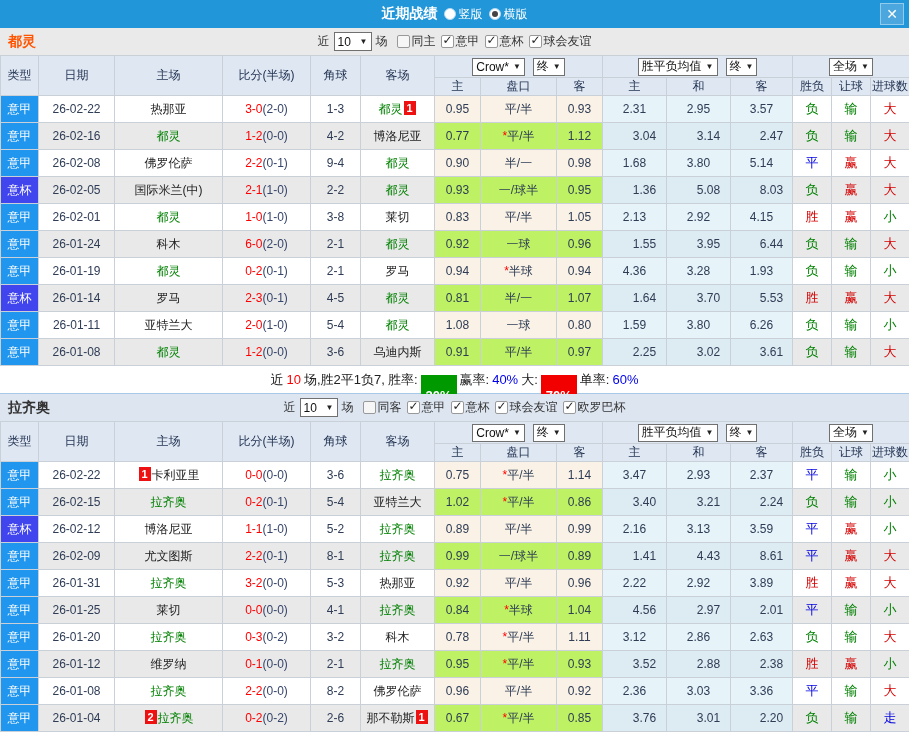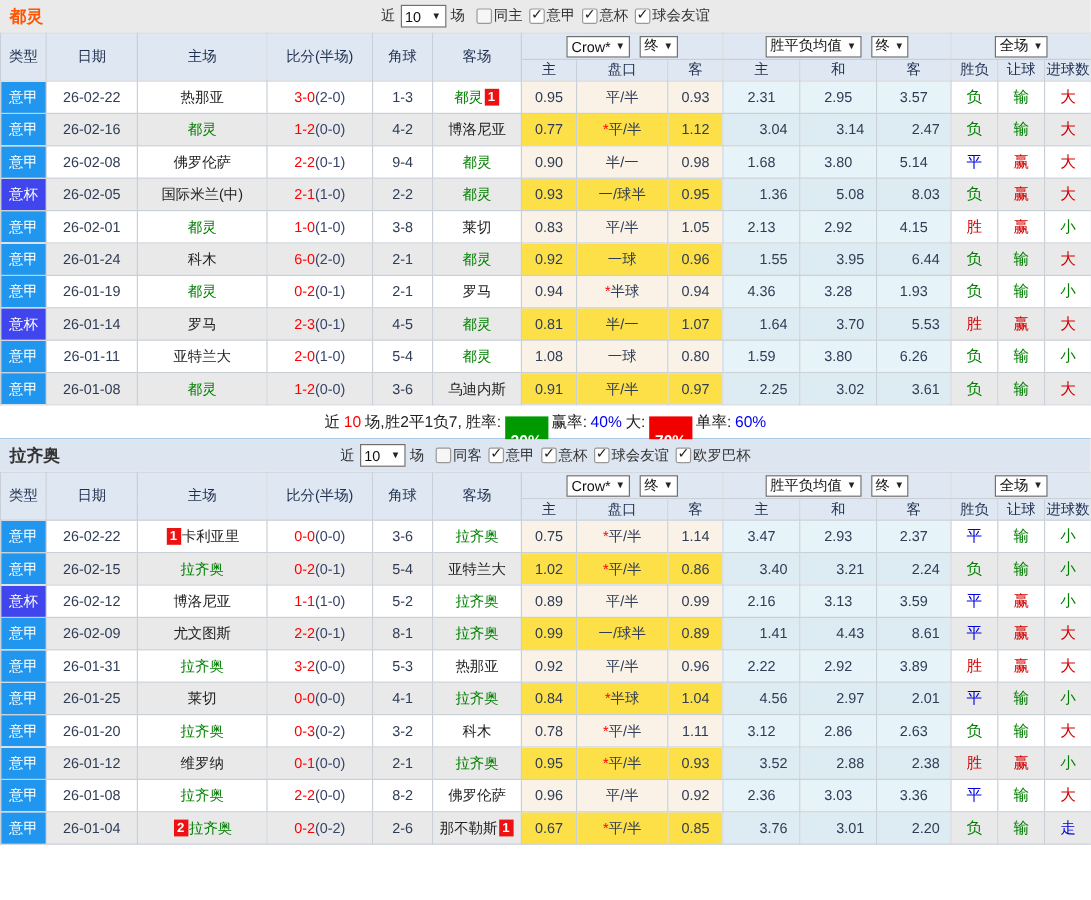--- a/index.html
+++ b/index.html
@@ -35,21 +35,21 @@
   thead th { background:#dee7f2; color:#1f2f4f; font-weight:normal; }
   tr.h1 th { height:22px; }
   tr.h2 th { height:17px; }
   .dd-cell { padding:1px 0; }
   .dd-wrap { display:flex; align-items:flex-end; justify-content:center; gap:8px; }
   .sel.hdr { height:18px; }
   tbody td { height:27px; color:#2e3c55; }
   tr.odd td { background:#fff; }
   tr.even td { background:#e9e9e9; }
   tr.odd td.crow { background:#faf2e6; }
-  tr.even td.crow { background:#fde047; }
+  tr.even td.crow { background:#bef264; }
   tr.odd td.avg { background:#e6f3f9; }
   tr.even td.avg { background:#ddebf2;padding-left:20px; }
   td.type { color:#fff !important; }
   tr td.type.jia { background:#2196ef; }
   tr td.type.bei { background:#4145ee; }
   .tracked { color:#008000; }
   td.team { color:#222; }
   .ft { color:#ff0000; }
   .ht { color:#36456b; }
   .star { color:#ff0000; }
@@ -64,20 +64,36 @@
   .summary .pct-badge { color:#ffffff; font-weight:bold; padding:13px 5px;margin-top:32px; }
   .summary .pct-green { background:#009900; }
   .summary .pct-red { background:#f20000; }
   .summary .pct-blue { color:#0000ee; }
 </style>
 </head>
 <body>
 
 <div class="app">
 
+  <div class="titlebar">
+    <div class="tb-center">
+      <span class="tb-title">近期战绩</span>
+      <span class="radio-opt">
+        <span class="radio"></span>
+        <span>竖版</span>
+      </span>
+      <span class="radio-opt on">
+        <span class="radio"></span>
+        <span>横版</span>
+      </span>
+    </div>
+    <div class="close-btn">
+      <span>✕</span>
+    </div>
+  </div>
 
   <div class="filter-row f0">
     <span class="team-title" style="color: rgb(255, 85, 0);">都灵</span>
     <div class="filter-controls">
       <span>近</span>
       <span class="sel count">
         <span>10</span>
         <span class="arr">▼</span>
       </span>
       <span>场</span>

